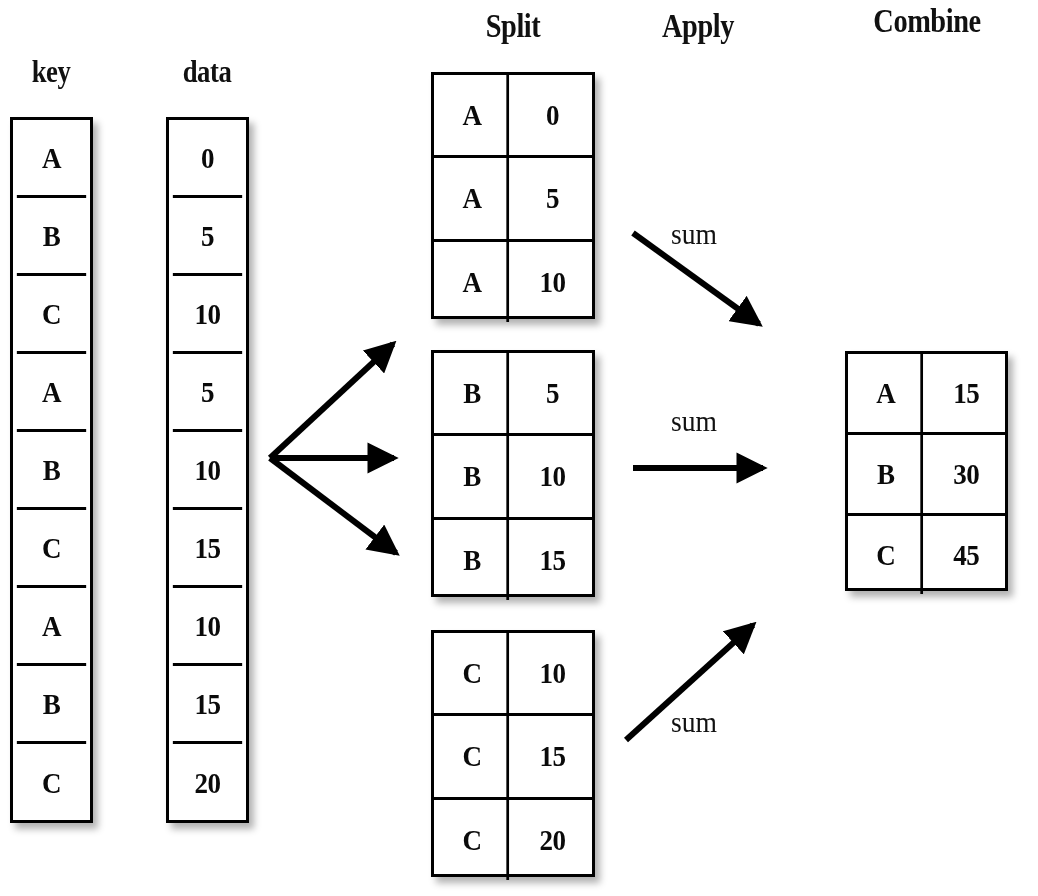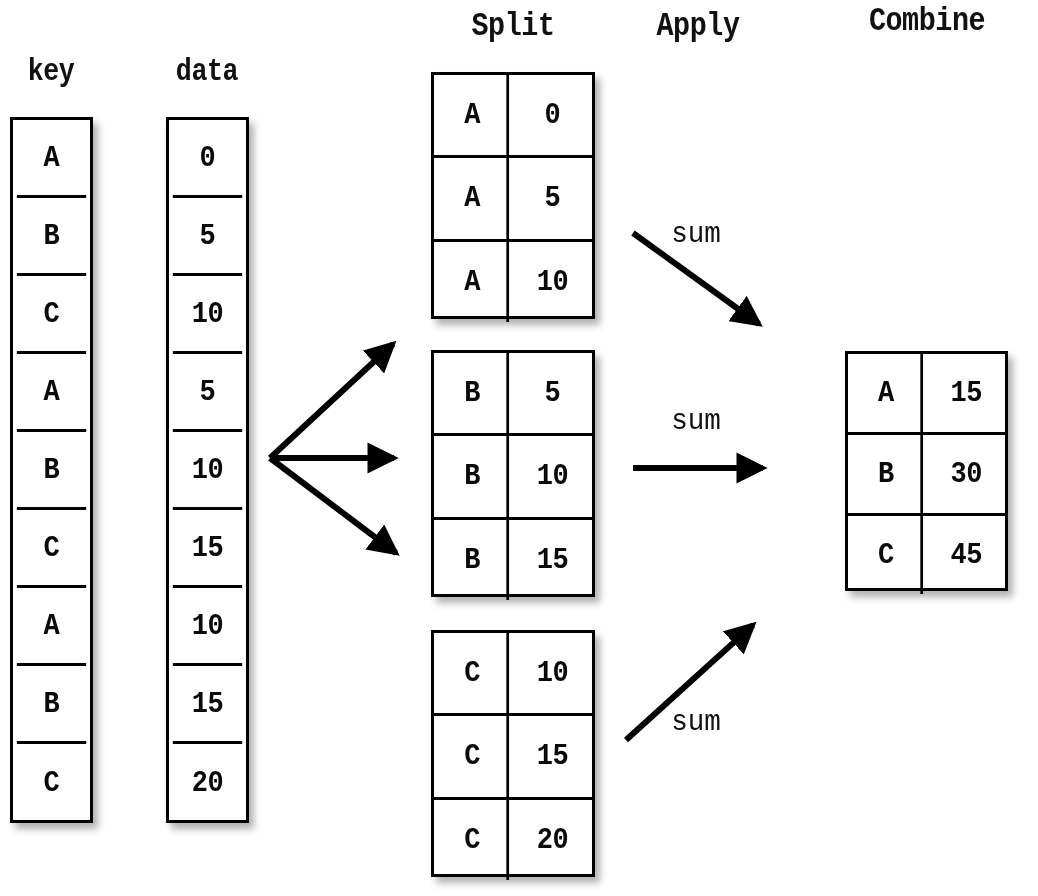--- a/index.html
+++ b/index.html
@@ -6,21 +6,21 @@
     margin: 0;
     padding: 0;
     background: #ffffff;
   }
   #canvas {
     position: relative;
     width: 1038px;
     height: 896px;
     background: #ffffff;
     overflow: hidden;
-    font-family: Liberation Mono, monospace;
+    font-family: Liberation Serif, serif;
     color: #000000;
   }
 
   
   .heading {
     position: absolute;
     font-weight: bold;
     font-size: 33px;
     line-height: 1;
     letter-spacing: -0.5px;

